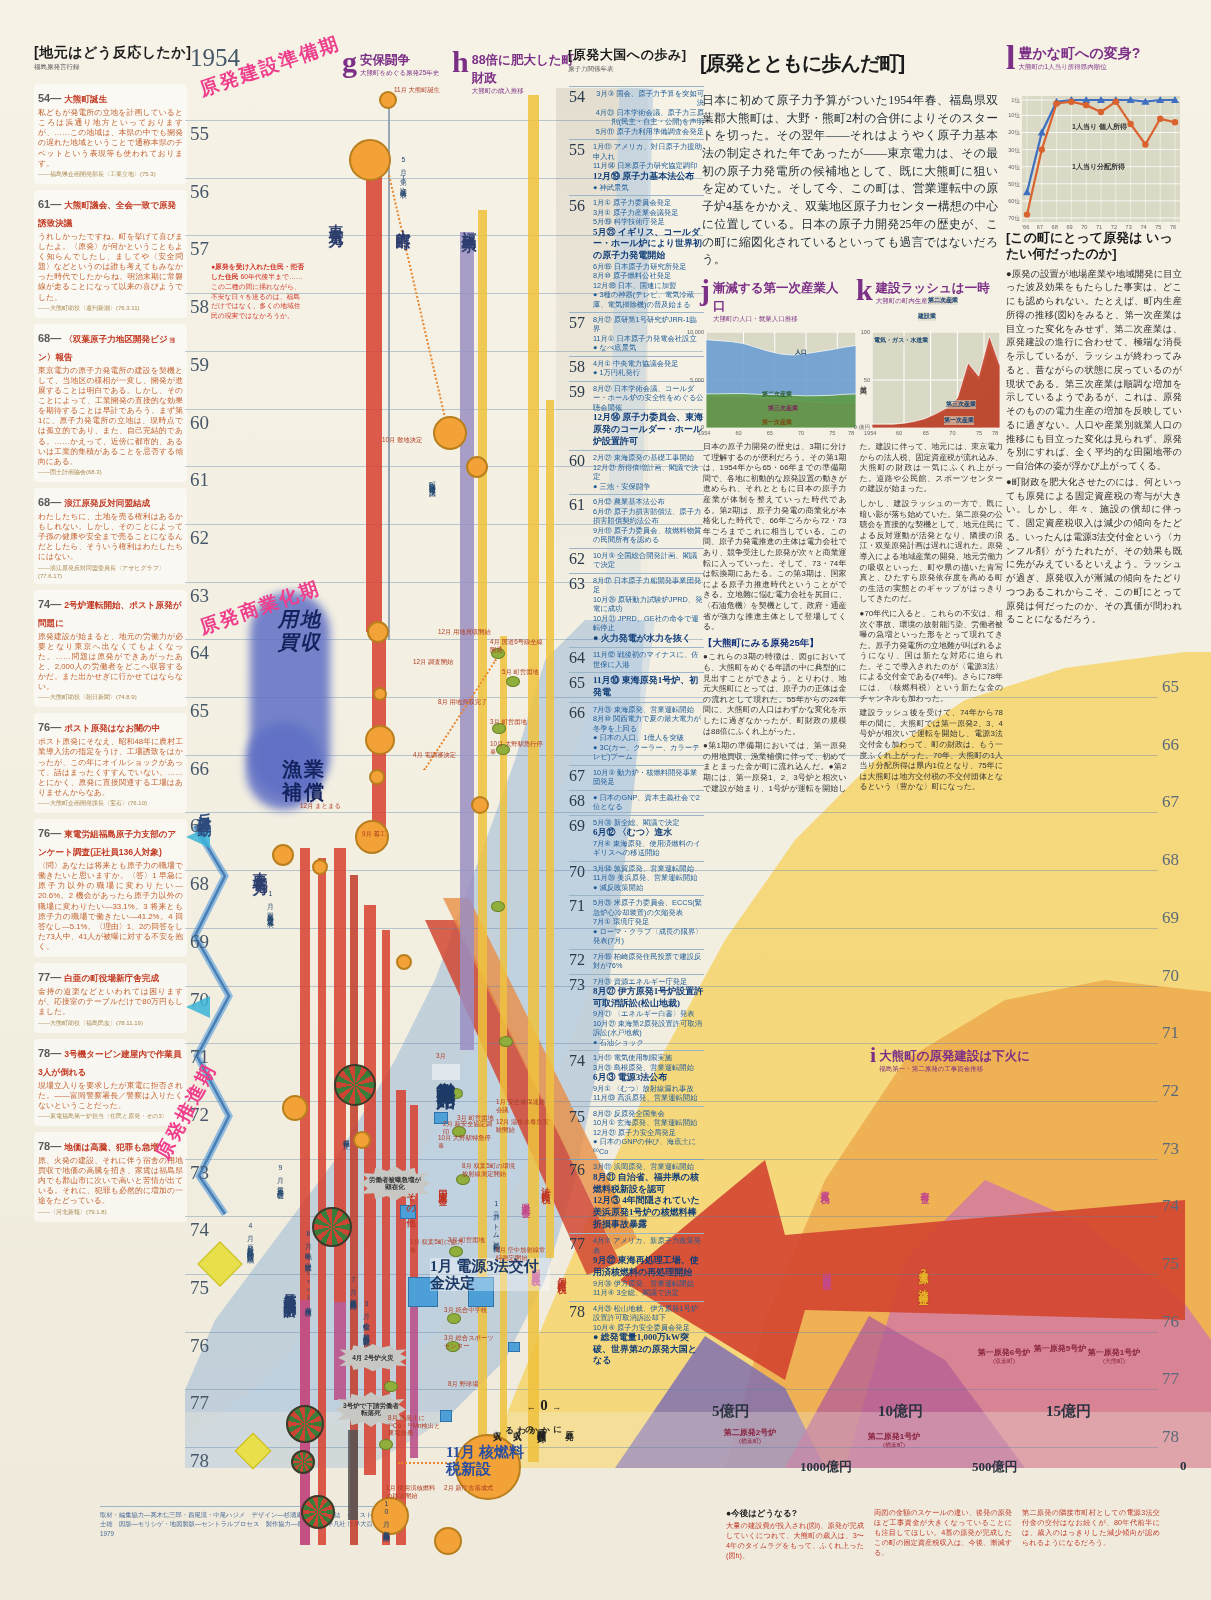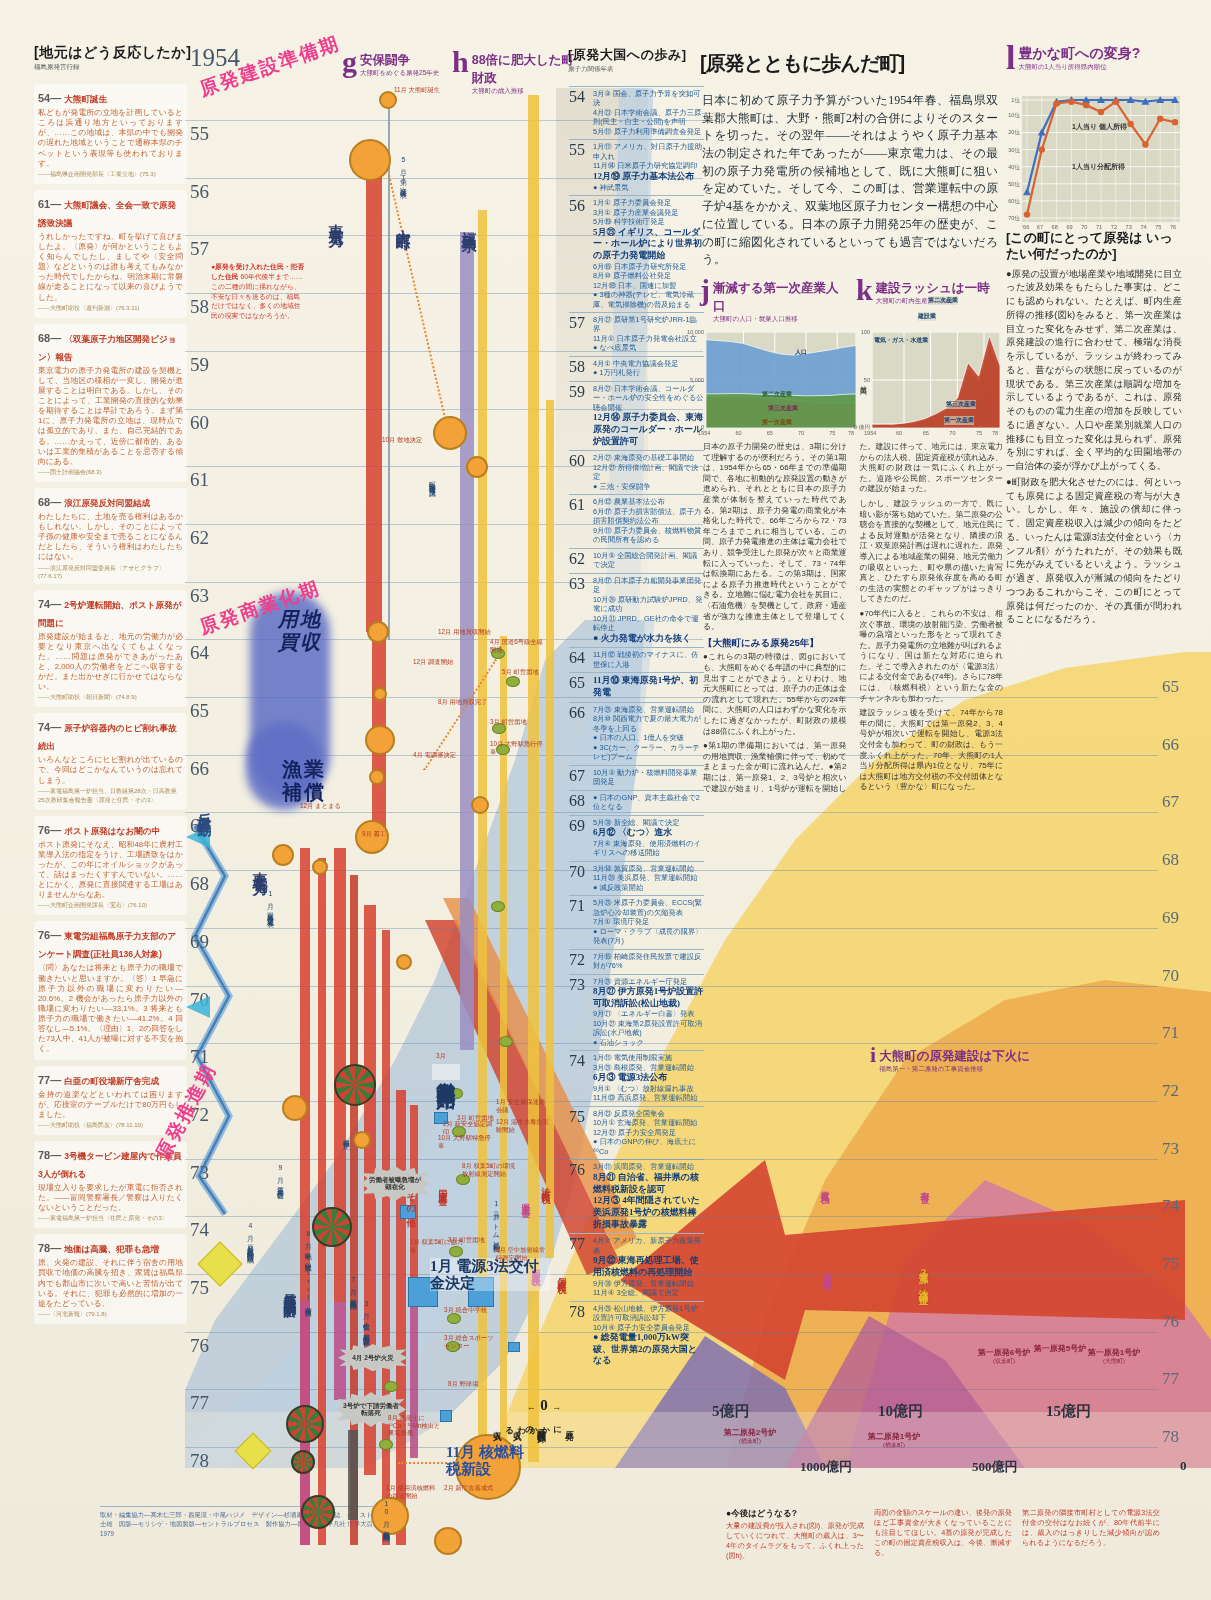--- a/index.html
+++ b/index.html
@@ -139,25 +139,20 @@
         <div style="position: relative;"><div class="qy" style="display: inline;">68—</div><div class="qt" style="display: inline;">浪江原発反対同盟結成</div></div>
         <div class="qb">わたしたちに、土地を売る権利はあるかもしれない。しかし、そのことによって子孫の健康や安全まで売ることになるんだとしたら、そういう権利はわたしたちにはない。</div>
         <div class="qs">——浪江原発反対同盟委員長〈アサヒグラフ〉(77.6.17)</div>
       </div>
       <div class="q" style="position: relative;">
         <div style="position: relative;"><div class="qy" style="display: inline;">74—</div><div class="qt" style="display: inline;">2号炉運転開始、ポスト原発が問題に</div></div>
         <div class="qb">原発建設が始まると、地元の労働力が必要となり東京へ出なくてもよくなった。……問題は原発ができあがったあと、2,000人の労働者をどこへ収容するかだ。また出かせぎに行かせてはならない。</div>
         <div class="qs">——大熊町助役〈朝日新聞〉(74.8.9)</div>
       </div>
       <div class="q" style="position: relative;">
-        <div style="position: relative;"><div class="qy" style="display: inline;">74—</div><div class="qt" style="display: inline;">原子炉容器内のヒビ割れ事故続出</div></div>
-        <div class="qb">いろんなところにヒビ割れが出ているので、今回はどこかなんていうのは忘れてしまう。</div>
-        <div class="qs">——東電福島第一炉担当、日教組第28次・日高教第25次教研集会報告書〈原発と住民・その3〉</div>
-      </div>
-      <div class="q" style="position: relative;">
         <div style="position: relative;"><div class="qy" style="display: inline;">76—</div><div class="qt" style="display: inline;">ポスト原発はなお闇の中</div></div>
         <div class="qb">ポスト原発にそなえ、昭和48年に農村工業導入法の指定をうけ、工場誘致をはかったが、この年にオイルショックがあって、話はまったくすすんでいない。……とにかく、原発に直接関連する工場はありませんからなあ。</div>
         <div class="qs">——大熊町企画開発課長〈宝石〉(76.10)</div>
       </div>
       <div class="q" style="position: relative;">
         <div style="position: relative;"><div class="qy" style="display: inline;">76—</div><div class="qt" style="display: inline;">東電労組福島原子力支部のアンケート調査(正社員136人対象)</div></div>
         <div class="qb">〈問〉あなたは将来とも原子力の職場で働きたいと思いますか。〈答〉1 早急に原子力以外の職場に変わりたい—20.6%。2 機会があったら原子力以外の職場に変わりたい—33.1%。3 将来とも原子力の職場で働きたい—41.2%。4 回答なし—5.1%。〈理由〉1、2の回答をした73人中、41人が被曝に対する不安を抱く。</div>
       </div>
       <div class="q" style="position: relative;">
         <div style="position: relative;"><div class="qy" style="display: inline;">77—</div><div class="qt" style="display: inline;">白亜の町役場新庁舎完成</div></div>
@@ -185,21 +180,21 @@
     <span class="letter">h</span>
     <span><span class="t">88倍に肥大した町財政</span>
     <div class="s">大熊町の歳入推移</div></span>
   </div>
 
   <div class="sec-head" style="left:568px;top:46px;">
     <div class="ttl" style="font-size:13px;">[原発大国への歩み]</div>
     <div class="sub">原子力関係年表</div>
   </div>
   <div id="chrono">
-      <div class="cyr" style="position: relative;">
+      <div class="cyr" style="position: relative; text-align: right;">
         <div class="cyn serif">54</div>
         <div class="ci">3月③ 国会、原子力予算を突如可決</div>
         <div class="ci">4月㉓ 日本学術会議、原子力三原則(民主・自主・公開)を声明</div>
         <div class="ci">5月⑪ 原子力利用準備調査会発足</div>
         <div style="clear: both;"></div>
       </div>
       <div class="cyr" style="position: relative;">
         <div class="cyn serif">55</div>
         <div class="ci">1月⑪ アメリカ、対日原子力援助申入れ</div>
         <div class="ci">11月⑭ 日米原子力研究協定調印</div>

